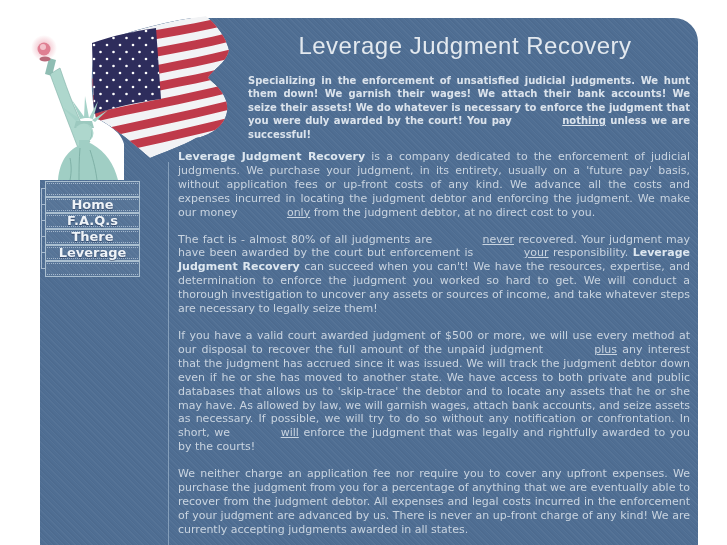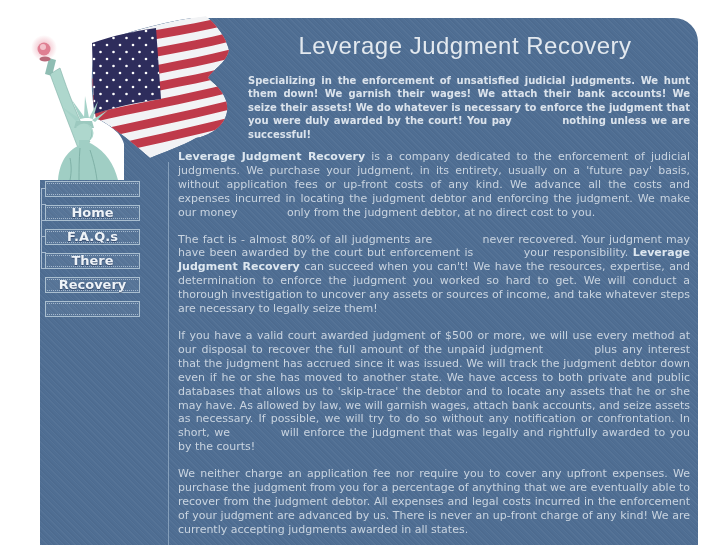--- a/index.html
+++ b/index.html
@@ -33,21 +33,21 @@
     font-family:"Liberation Sans","DejaVu Sans",sans-serif;
   }
   .tagline{
     position:absolute;left:248px;top:74px;width:442px;
     color:#dbe3ec;font-size:10px;font-weight:bold;line-height:13.4px;
     text-align:justify;
   }
   
   .nav{position:absolute;left:45px;top:181px;width:95px;}
   .nav-box{
-    position:relative;height:14px;margin-bottom:8px;
+    position:relative;height:14px;margin-bottom:0;
     border:1px solid #aabfd0;background:rgba(255,255,255,.05);
     text-align:center;color:#eef3f8;font-size:13px;font-weight:bold;line-height:14px;
     text-shadow:0 1px 1px rgba(10,20,50,.45);
     cursor:pointer;
   }
   .nav-box::before{
     content:'';position:absolute;left:1px;right:1px;top:1px;bottom:1px;
     border-top:1px dotted rgba(225,236,247,.55);
     border-bottom:1px dotted rgba(225,236,247,.55);
   }
@@ -56,21 +56,21 @@
   .bracket{position:absolute;left:41px;top:188px;width:4px;height:81px;
     border-left:1px solid rgba(190,208,224,.8);}
   .bracket .tick{position:absolute;left:0;width:4px;height:1px;background:rgba(190,208,224,.8);}
   
   .content{
     position:absolute;left:178px;top:150px;width:512px;
     color:#c9d4e0;font-size:11px;line-height:13.9px;text-align:justify;
   }
   .content p{margin:0 0 13px 0;}
   .b{font-weight:bold;color:#dde7f0;}
-  .u{padding-left:46px;}
+  .u{text-decoration:underline;padding-left:46px;}
 </style>
 </head>
 <body>
 
 <div class="panel"></div>
 <div class="divider"></div>
 
 <svg class="hero" viewBox="0 0 236 186" aria-hidden="true">
 
   <path d="M40,16 L208,16 C170,20 130,30 95,45 C91,68 90,94 96,118 C104,122 112,127 118,133 C121,137 123,140 124,144 L124,180 L40,180 Z" fill="#ffffff"></path>
@@ -129,21 +129,21 @@
   <div class="tick" style="top:48px"></div>
   <div class="tick" style="top:64px"></div>
   <div class="tick" style="top:80px"></div>
 </div>
 
 <div class="nav">
   <div class="nav-box empty"></div>
   <div class="nav-box">Home</div>
   <div class="nav-box">F.A.Q.s</div>
   <div class="nav-box">There</div>
-  <div class="nav-box">Recovery</div>
+  <div class="nav-box">Leverage</div>
   <div class="nav-box empty"></div>
 </div>
 
 <div class="content">
   <p><span class="b">Leverage Judgment Recovery</span><span> is a company dedicated to the enforcement of judicial judgments. We purchase your judgment, in its entirety, usually on a 'future pay' basis, without application fees or up-front costs of any kind. We advance all the costs and expenses incurred in locating the judgment debtor and enforcing the judgment. We make our money </span><span class="u">only</span><span> from the judgment debtor, at no direct cost to you.</span></p>
   <p><span>The fact is - almost 80% of all judgments are </span><span class="u">never</span><span> recovered. Your judgment may have been awarded by the court but enforcement is </span><span class="u">your</span><span> responsibility. </span><span class="b">Leverage Judgment Recovery</span><span> can succeed when you can't! We have the resources, expertise, and determination to enforce the judgment you worked so hard to get. We will conduct a thorough investigation to uncover any assets or sources of income, and take whatever steps are necessary to legally seize them!</span></p>
   <p><span>If you have a valid court awarded judgment of $500 or more, we will use every method at our disposal to recover the full amount of the unpaid judgment </span><span class="u">plus</span><span> any interest that the judgment has accrued since it was issued. We will track the judgment debtor down even if he or she has moved to another state. We have access to both private and public databases that allows us to 'skip-trace' the debtor and to locate any assets that he or she may have. As allowed by law, we will garnish wages, attach bank accounts, and seize assets as necessary. If possible, we will try to do so without any notification or confrontation. In short, we </span><span class="u">will</span><span> enforce the judgment that was legally and rightfully awarded to you by the courts!</span></p>
   <p><span>We neither charge an application fee nor require you to cover any upfront expenses. We purchase the judgment from you for a percentage of anything that we are eventually able to recover from the judgment debtor. All expenses and legal costs incurred in the enforcement of your judgment are advanced by us. There is never an up-front charge of any kind! We are currently accepting judgments awarded in all states.</span></p>
   <p><span>To get the ball rolling, please click 'Submit' in the column to the left. We will review your case and arrange a telephone consultation with you as quickly as possible. There is absolutely no</span></p>
 </div>

